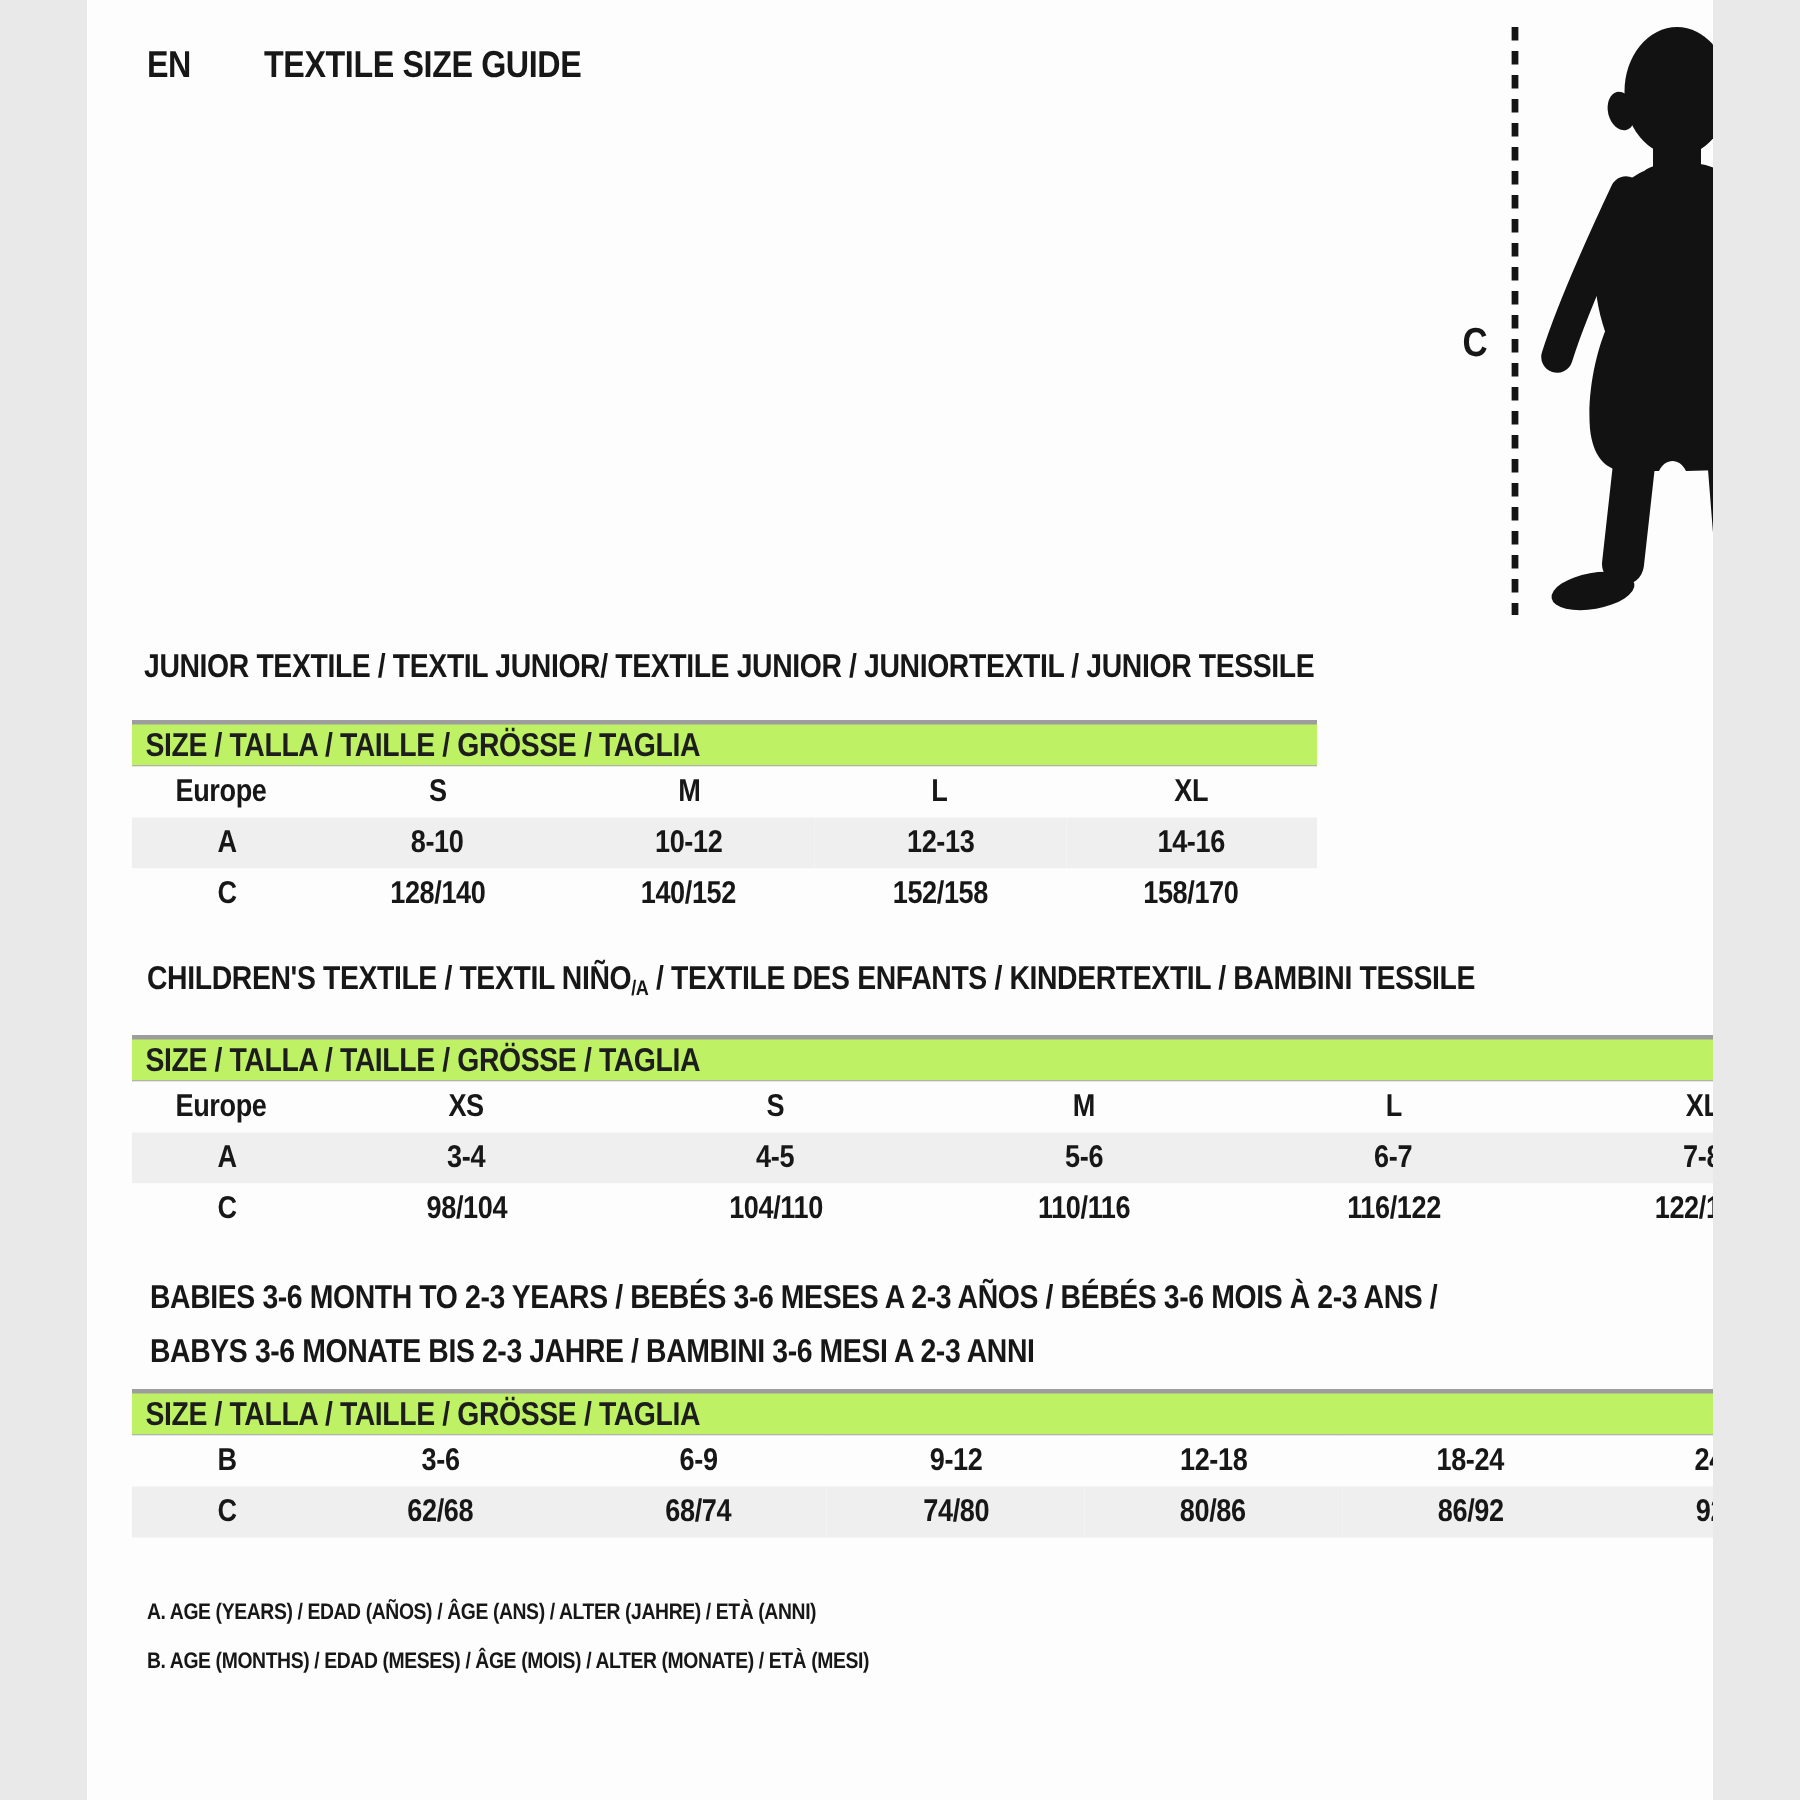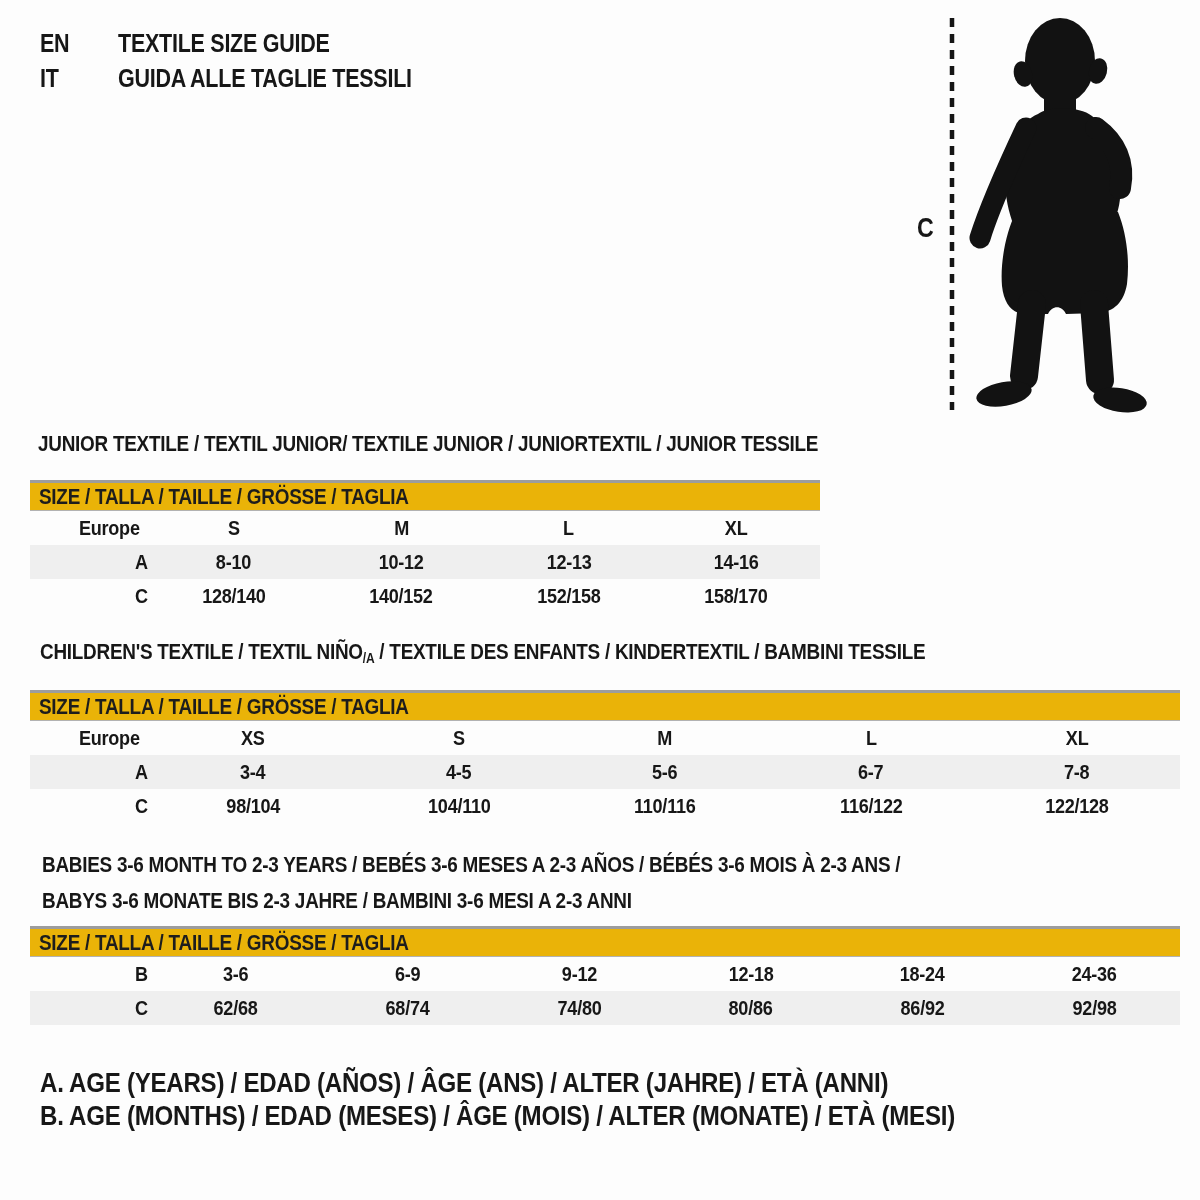--- a/index.html
+++ b/index.html
@@ -1,17 +1,17 @@
 <!DOCTYPE html>
 <html><head>
 <meta charset="utf-8">
 <style>
   html,body{margin:0;padding:0;background:#e9e9e9;}
   .page{
-    position:relative;width:1200px;height:1200px;background:#fdfdfd;
+    position:relative;width:1084px;height:1200px;background:#fdfdfd;
     font-family:"Liberation Sans",sans-serif;font-weight:bold;color:#171717;
     overflow:hidden;margin:0 auto;
   }
   
   .cx{display:inline-block;white-space:nowrap;transform:scaleX(0.86);letter-spacing:-0.3px;}
   .ox-l{transform-origin:left center;}
   .ox-c{transform-origin:center center;}
 
   
   .langs{position:absolute;left:40px;top:26px;}
@@ -23,47 +23,43 @@
   .figure .c-label{position:absolute;left:12px;top:203px;font-size:27px;}
   .figure svg{position:absolute;left:0;top:0;}
 
   
   .sec-title{position:absolute;font-size:22px;white-space:nowrap;}
   .sub-a{font-size:14px;vertical-align:-4px;}
 
   
   .size-table{position:absolute;}
   .size-band{
-    height:27px;background:#eab308;border-top:3px solid #9d9d9d;border-bottom:1px solid #b2b2b2;
+    height:27px;background:#bef264;border-top:3px solid #9d9d9d;border-bottom:1px solid #b2b2b2;
     display:flex;align-items:center;padding-left:9px;font-size:22px;color:#1d1d1d;
   }
   table.szt{table-layout:fixed;border-collapse:collapse;width:100%;}
   table.szt td{height:34px;text-align:center;font-size:21px;padding:0;vertical-align:middle;}
-  table.szt td.lbl{text-align:right;padding-left:9px;}
+  table.szt td.lbl{text-align:center;padding-left:9px;}
   table.szt col.c-lbl{width:120px;}
   tr.r-white{background:#fdfdfd;}
   tr.r-gray{background:#efefef;}
 
   
   .legend{position:absolute;left:40px;top:1066px;}
-  .legend-line{height:33px;display:flex;align-items:center;font-size:28px;}
+  .legend-line{height:33px;display:flex;align-items:flex-start;font-size:15px;}
 </style>
 </head>
 <body>
 
 <div class="page">
 
   <div class="langs">
     <div class="lang-row">
       <span class="lang-code"><span class="cx ox-l">EN</span></span>
       <span class="cx ox-l">TEXTILE SIZE GUIDE</span>
-    </div>
-    <div class="lang-row">
-      <span class="lang-code"><span class="cx ox-l">IT</span></span>
-      <span class="cx ox-l">GUIDA ALLE TAGLIE TESSILI</span>
     </div>
   </div>
 
   <div class="figure">
     <span class="c-label cx ox-l">C</span>
     <svg width="260" height="410" viewBox="0 0 260 410" aria-hidden="true">
 
       <line x1="47" y1="8" x2="47" y2="400" stroke="#151515" stroke-width="4.5" stroke-dasharray="9 7"></line>
 
       <g transform="translate(63,4)" fill="#121212" stroke="none">

